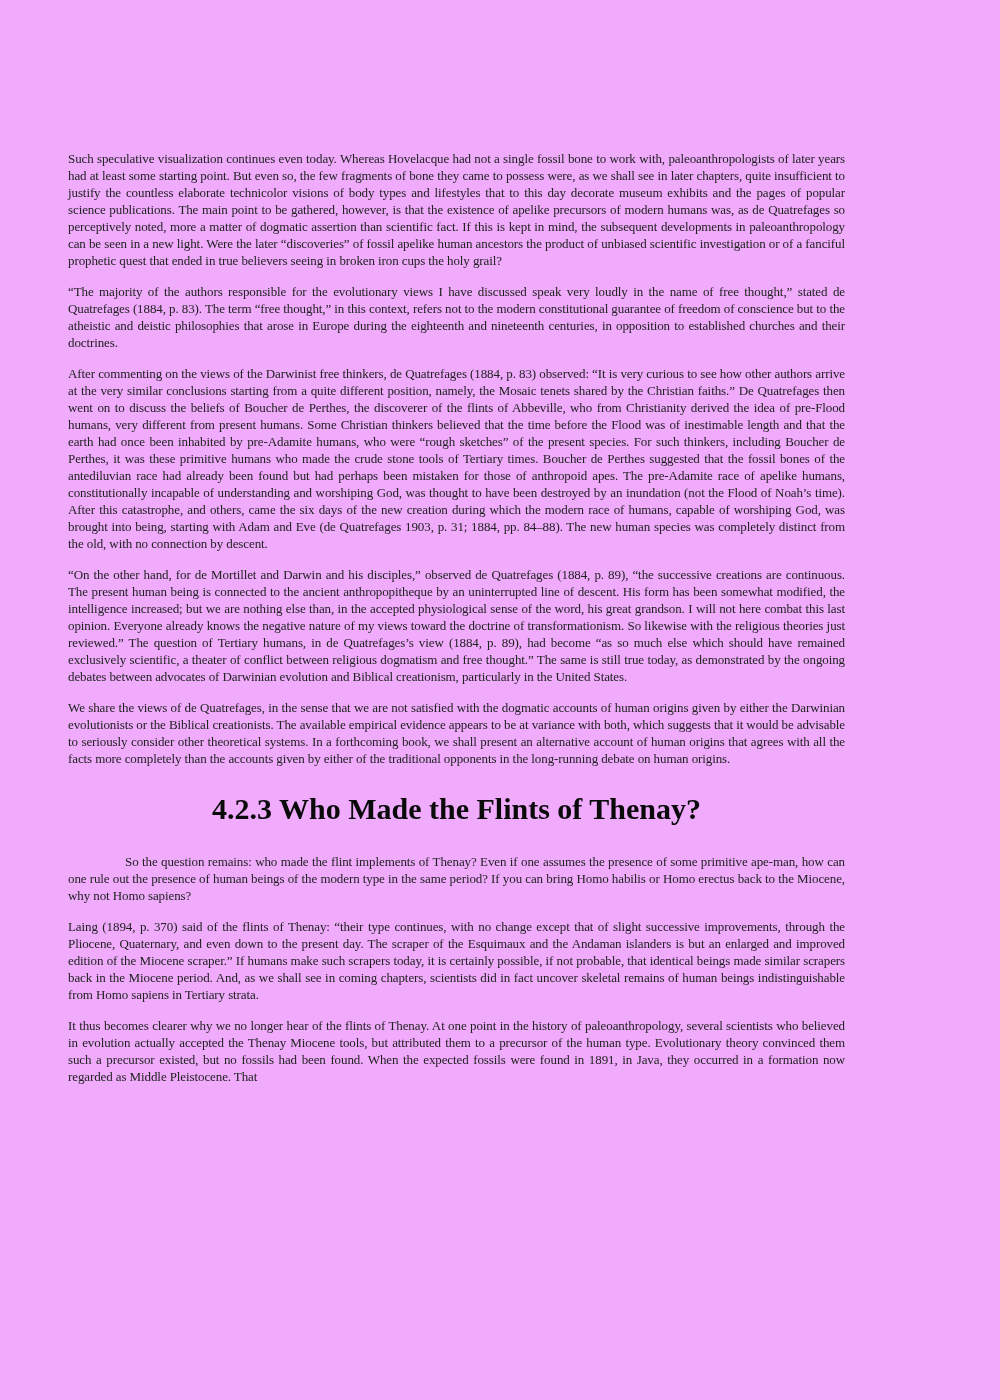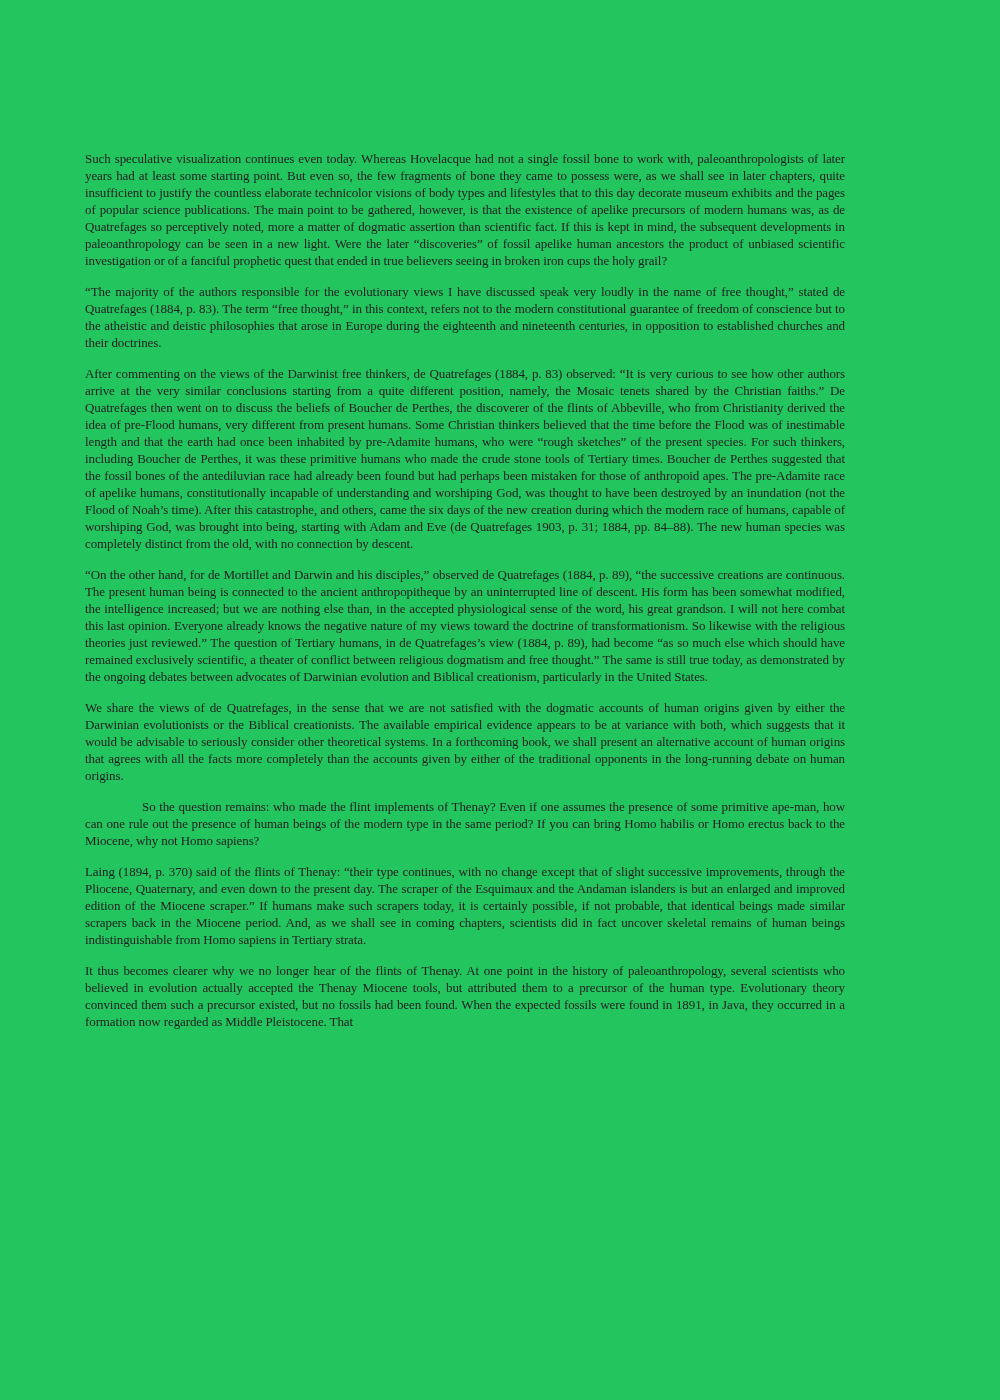--- a/index.html
+++ b/index.html
@@ -2,22 +2,22 @@
 <html><head>
 <meta charset="utf-8">
 <style>
   * { box-sizing: border-box; }
   html, body { margin: 0; padding: 0; background: #ffffff; }
   .page {
     position: relative;
     width: 1000px;
     height: 1400px;
     margin: 0 auto;
-    background: #22c55e;
-    padding: 150px 155px 40px 85px;
+    background: #f0abfc;
+    padding: 150px 155px 40px 68px;
     color: #222222;
     font-family: "Liberation Serif", "DejaVu Serif", serif;
     overflow: hidden;
   }
   .paragraph {
     margin: 0 0 14px 0;
     font-size: 13px;
     line-height: 17px;
     text-align: justify;
     letter-spacing: -0.1px;
@@ -37,17 +37,18 @@
 </head>
 <body>
 
 <div class="page">
   <main class="content" id="content">
       <p class="paragraph"><span class="">Such speculative visualization continues even today. Whereas Hovelacque had not a single fossil bone to work with, paleoanthropologists of later years had at least some starting point. But even so, the few fragments of bone they came to possess were, as we shall see in later chapters, quite insufficient to justify the countless elaborate technicolor visions of body types and lifestyles that to this day decorate museum exhibits and the pages of popular science publications. The main point to be gathered, however, is that the existence of apelike precursors of modern humans was, as de Quatrefages so perceptively noted, more a matter of dogmatic assertion than scientific fact. If this is kept in mind, the subsequent developments in paleoanthropology can be seen in a new light. Were the later “discoveries” of fossil apelike human ancestors the product of unbiased scientific investigation or of a fanciful prophetic quest that ended in true believers seeing in broken iron cups the holy grail?</span></p>
       <p class="paragraph"><span class="">“The majority of the authors responsible for the evolutionary views I have discussed speak very loudly in the name of free thought,” stated de Quatrefages (1884, p. 83). The term “free thought,” in this context, refers not to the modern constitutional guarantee of freedom of conscience but to the atheistic and deistic philosophies that arose in Europe during the eighteenth and nineteenth centuries, in opposition to established churches and their doctrines.</span></p>
       <p class="paragraph"><span class="">After commenting on the views of the Darwinist free thinkers, de Quatrefages (1884, p. 83) observed: “It is very curious to see how other authors arrive at the very similar conclusions starting from a quite different position, namely, the Mosaic tenets shared by the Christian faiths.” De Quatrefages then went on to discuss the beliefs of Boucher de Perthes, the discoverer of the flints of Abbeville, who from Christianity derived the idea of pre-Flood humans, very different from present humans. Some Christian thinkers believed that the time before the Flood was of inestimable length and that the earth had once been inhabited by pre-Adamite humans, who were “rough sketches” of the present species. For such thinkers, including Boucher de Perthes, it was these primitive humans who made the crude stone tools of Tertiary times. Boucher de Perthes suggested that the fossil bones of the antediluvian race had already been found but had perhaps been mistaken for those of anthropoid apes. The pre-Adamite race of apelike humans, constitutionally incapable of understanding and worshiping God, was thought to have been destroyed by an inundation (not the Flood of Noah’s time). After this catastrophe, and others, came the six days of the new creation during which the modern race of humans, capable of worshiping God, was brought into being, starting with Adam and Eve (de Quatrefages 1903, p. 31; 1884, pp. 84–88). The new human species was completely distinct from the old, with no connection by descent.</span></p>
       <p class="paragraph"><span class="">“On the other hand, for de Mortillet and Darwin and his disciples,” observed de Quatrefages (1884, p. 89), “the successive creations are continuous. The present human being is connected to the ancient </span><span class="italic">anthropopitheque</span><span class=""> by an uninterrupted line of descent. His form has been somewhat modified, the intelligence increased; but we are nothing else than, in the accepted physiological sense of the word, his great grandson. I will not here combat this last opinion. Everyone already knows the negative nature of my views toward the doctrine of transformationism. So likewise with the religious theories just reviewed.” The question of Tertiary humans, in de Quatrefages’s view (1884, p. 89), had become “as so much else which should have remained exclusively scientific, a theater of conflict between religious dogmatism and free thought.” The same is still true today, as demonstrated by the ongoing debates between advocates of Darwinian evolution and Biblical creationism, particularly in the United States.</span></p>
       <p class="paragraph"><span class="">We share the views of de Quatrefages, in the sense that we are not satisfied with the dogmatic accounts of human origins given by either the Darwinian evolutionists or the Biblical creationists. The available empirical evidence appears to be at variance with both, which suggests that it would be advisable to seriously consider other theoretical systems. In a forthcoming book, we shall present an alternative account of human origins that agrees with all the facts more completely than the accounts given by either of the traditional opponents in the long-running debate on human origins.</span></p>
+      <h2 class="section-heading">4.2.3 Who Made the Flints of Thenay?</h2>
       <p class="paragraph indent-first"><span class="">So the question remains: who made the flint implements of Thenay? Even if one assumes the presence of some primitive ape-man, how can one rule out the presence of human beings of the modern type in the same period? If you can bring </span><span class="italic">Homo habilis</span><span class=""> or </span><span class="italic">Homo erectus</span><span class=""> back to the Miocene, why not </span><span class="italic">Homo sapiens</span><span class="">?</span></p>
       <p class="paragraph"><span class="">Laing (1894, p. 370) said of the flints of Thenay: “their type continues, with no change except that of slight successive improvements, through the Pliocene, Quaternary, and even down to the present day. The scraper of the Esquimaux and the Andaman islanders is but an enlarged and improved edition of the Miocene scraper.” If humans make such scrapers today, it is certainly possible, if not probable, that identical beings made similar scrapers back in the Miocene period. And, as we shall see in coming chapters, scientists did in fact uncover skeletal remains of human beings indistinguishable from </span><span class="italic">Homo sapiens</span><span class=""> in Tertiary strata.</span></p>
       <p class="paragraph"><span class="">It thus becomes clearer why we no longer hear of the flints of Thenay. At one point in the history of paleoanthropology, several scientists who believed in evolution actually accepted the Thenay Miocene tools, but attributed them to a precursor of the human type. Evolutionary theory convinced them such a precursor existed, but no fossils had been found. When the expected fossils were found in 1891, in Java, they occurred in a formation now regarded as Middle Pleistocene. That</span></p>
     </main>
 </div>
 
 </body></html>

